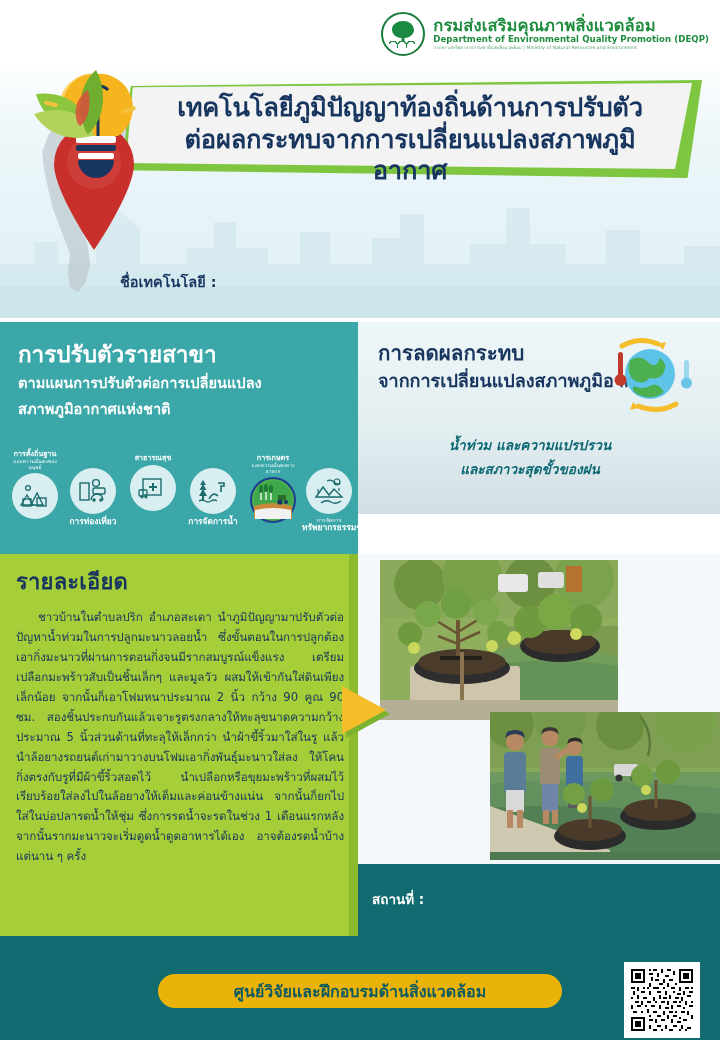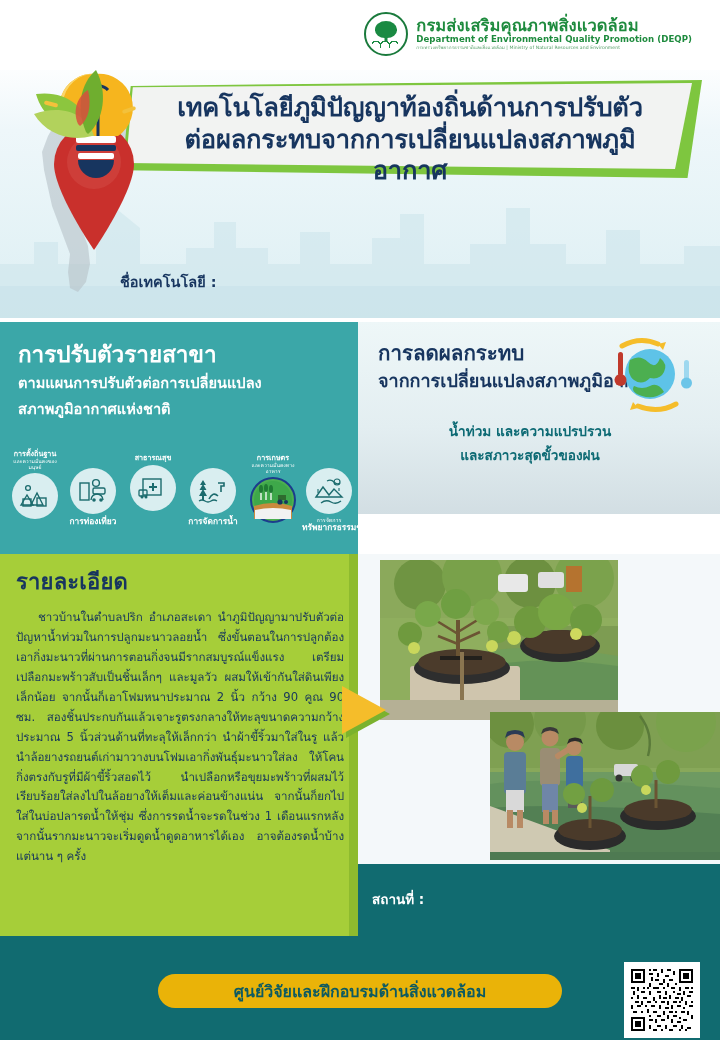--- a/index.html
+++ b/index.html
@@ -10,21 +10,21 @@
     overflow: hidden;
     position: relative;
   }
 
   
   .header {
     position: absolute; top: 0; left: 0; width: 720px; height: 70px;
     background: #ffffff; z-index: 30;
   }
   .logo-block {
-    position: absolute; right: 28px; top: 12px;
+    position: absolute; right: 11px; top: 12px;
     display: flex; align-items: center; gap: 8px;
   }
   .deqp-seal {
     width: 44px; height: 44px; border-radius: 50%;
     border: 2.5px solid #1a7a3c; background: #ffffff;
     position: relative; flex: none;
   }
   .deqp-seal .tree {
     position: absolute; left: 50%; top: 7px; transform: translateX(-50%);
     width: 22px; height: 17px; border-radius: 50% 50% 45% 45%;
@@ -118,21 +118,21 @@
   .sec-lbl-bot { font-size: 8.4px; font-weight: bold; line-height: 1.18; margin-top: 3px; }
   .sec-lbl-bot .small { font-size: 5.4px; font-weight: normal; display: block; }
 
   .panel-right {
     position: absolute; left: 358px; top: 322px; width: 362px; height: 192px;
     background: linear-gradient(180deg,#eef7f8 0%,#e3eef1 55%,#d2dee3 100%);
     padding: 18px 16px 0 20px; overflow: hidden;
   }
   .pr-h1 { font-size: 20.5px; font-weight: bold; color: #17355f; line-height: 1.34; }
   .pr-h2 { font-size: 18px; font-weight: bold; color: #17355f; line-height: 1.36; margin-top: 2px; }
-  .pr-body { margin-top: 26px; text-align: center; padding-right: 22px; }
+  .pr-body { margin-top: 40px; text-align: center; padding-right: 22px; font-style: italic; }
   .pr-b1, .pr-b2 { font-size: 13.6px; font-weight: bold; color: #0d6a74; line-height: 1.75; }
   .globe-icon { position: absolute; right: 24px; top: 14px; width: 96px; height: 78px; }
 
   
   .detail-box {
     position: absolute; left: 0; top: 554px; width: 358px; height: 382px;
     background: #a6ce39; padding: 10px 14px 0 16px;
   }
   .detail-h { font-size: 22px; font-weight: bold; color: #17355f; letter-spacing: .2px; }
   .detail-p {

